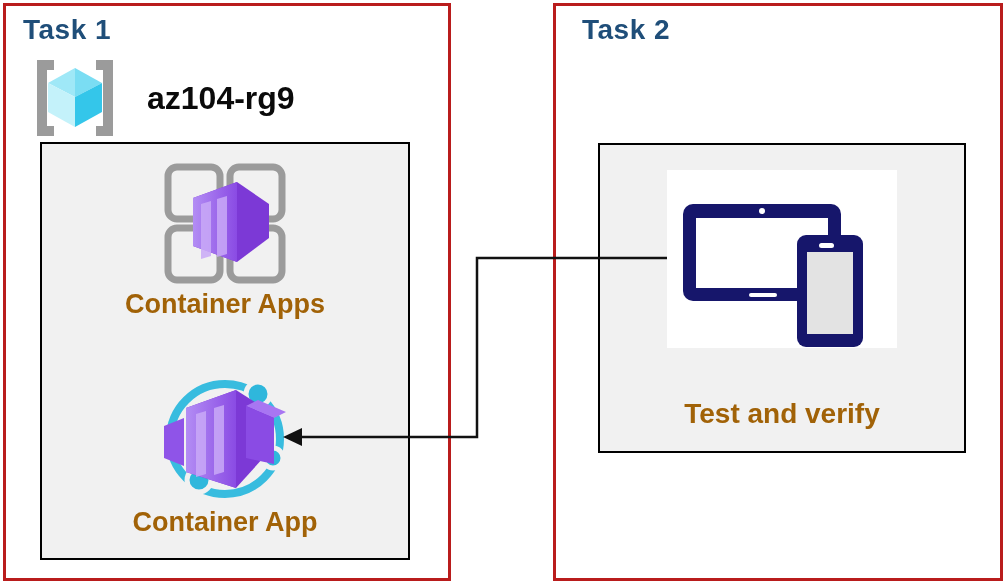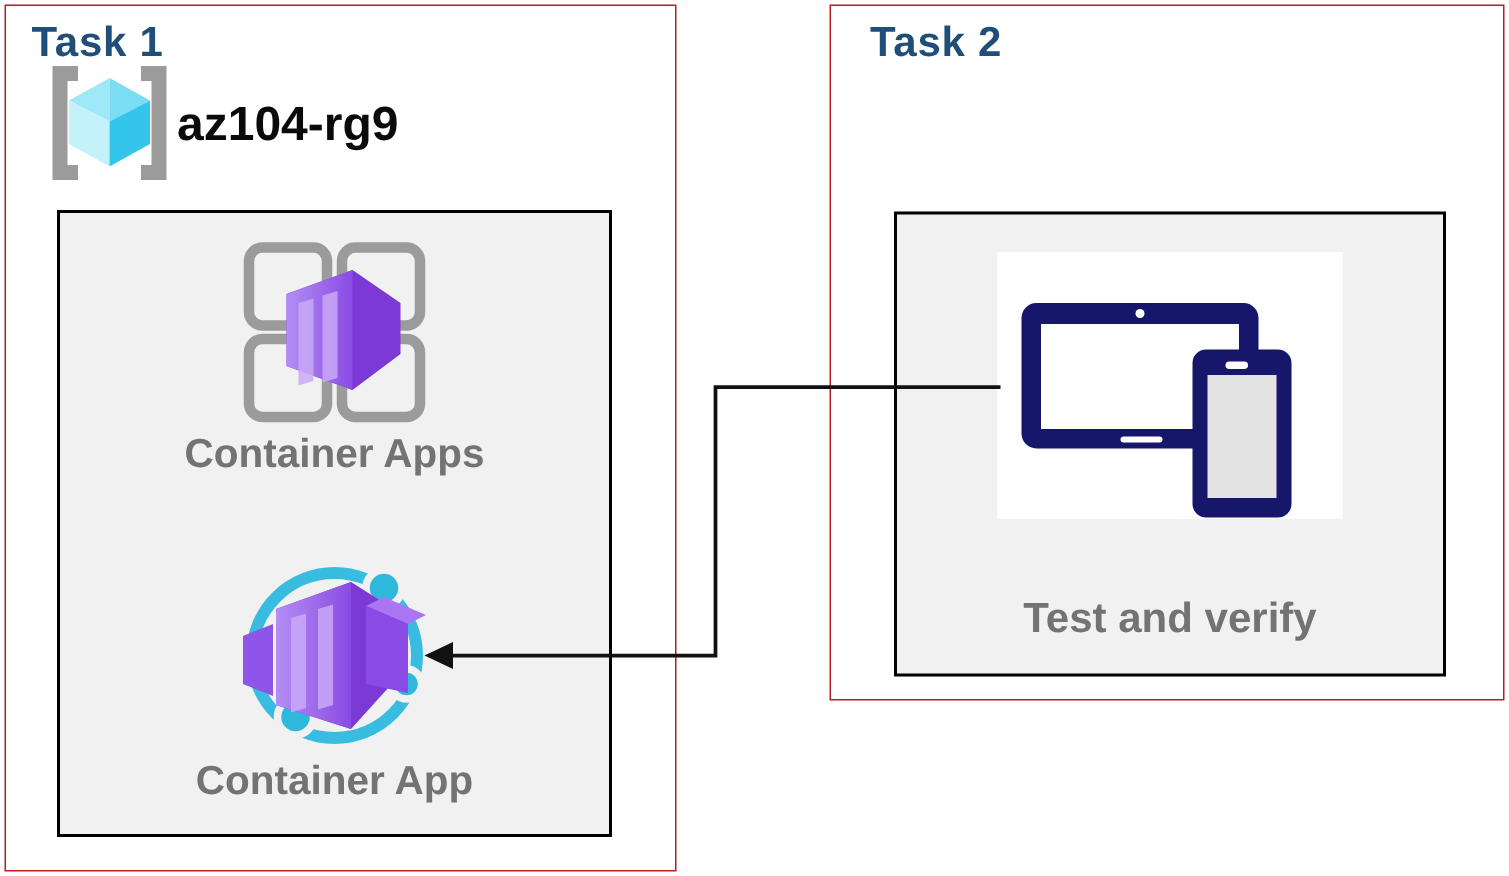--- a/index.html
+++ b/index.html
@@ -7,41 +7,41 @@
   .canvas {
     position: relative;
     width: 1006px;
     height: 584px;
     background: #ffffff;
     overflow: hidden;
   }
   .task-box {
     position: absolute;
     background: #ffffff;
-    border: 1px solid #b91c1c;
+    border: 3px solid #b91c1c;
   }
   #task1 { left: 3px; top: 3px; width: 448px; height: 578px; }
-  #task2 { left: 553px; top: 3px; width: 450px; height: 464px; padding-left: 20px; }
+  #task2 { left: 553px; top: 3px; width: 450px; height: 578px; padding-left: 20px; }
   .task-title {
     position: absolute;
     font-size: 28px;
     font-weight: bold;
     color: #1F4E79;
     letter-spacing: 0.5px;
   }
   #task1 .task-title { left: 17px; top: 8px; }
   #task2 .task-title { left: 26px; top: 8px; }
 
   .rg-row {
     position: absolute;
-    left: 26px; top: 36px;
+    left: 26px; top: 50px;
     height: 84px;
     display: flex;
     align-items: center;
-    gap: 2px;
+    gap: 29px;
   }
   .rg-label {
     font-size: 32px;
     font-weight: bold;
     color: #0a0a0a;
   }
 
   .panel {
     position: absolute;
     background: #F1F1F1;
@@ -49,21 +49,21 @@
   }
   #env-panel { left: 34px; top: 136px; width: 370px; height: 418px; }
   #test-panel { left: 42px; top: 137px; width: 368px; height: 310px; }
 
   .abs { position: absolute; }
   .node-label {
     position: absolute;
     left: 0; right: 0;
     text-align: center;
     font-weight: bold;
-    color: #737373;
+    color: #a16207;
     font-size: 27px;
     line-height: 33px;
   }
   #env-icon   { left: 121px; top: 18px;  width: 124px; height: 122px; }
   #env-label  { top: 144px; }
   #app-icon   { left: 120px; top: 232px; width: 126px; height: 126px; }
   #app-label  { top: 362px; }
 
   #white-plate {
     position: absolute;

